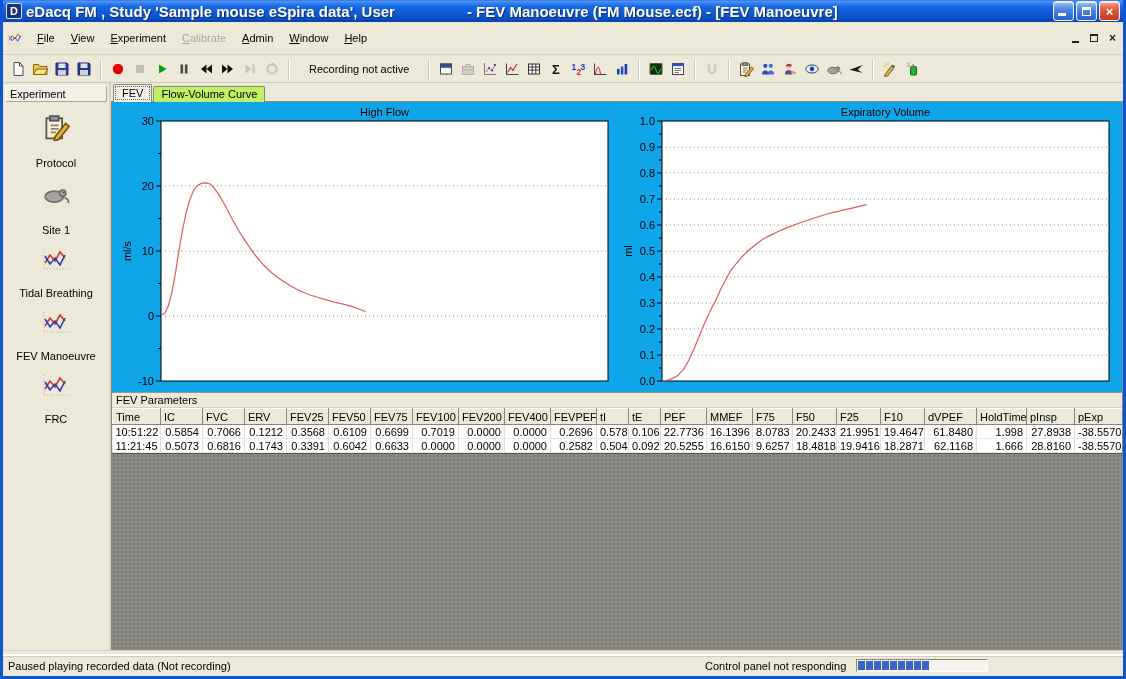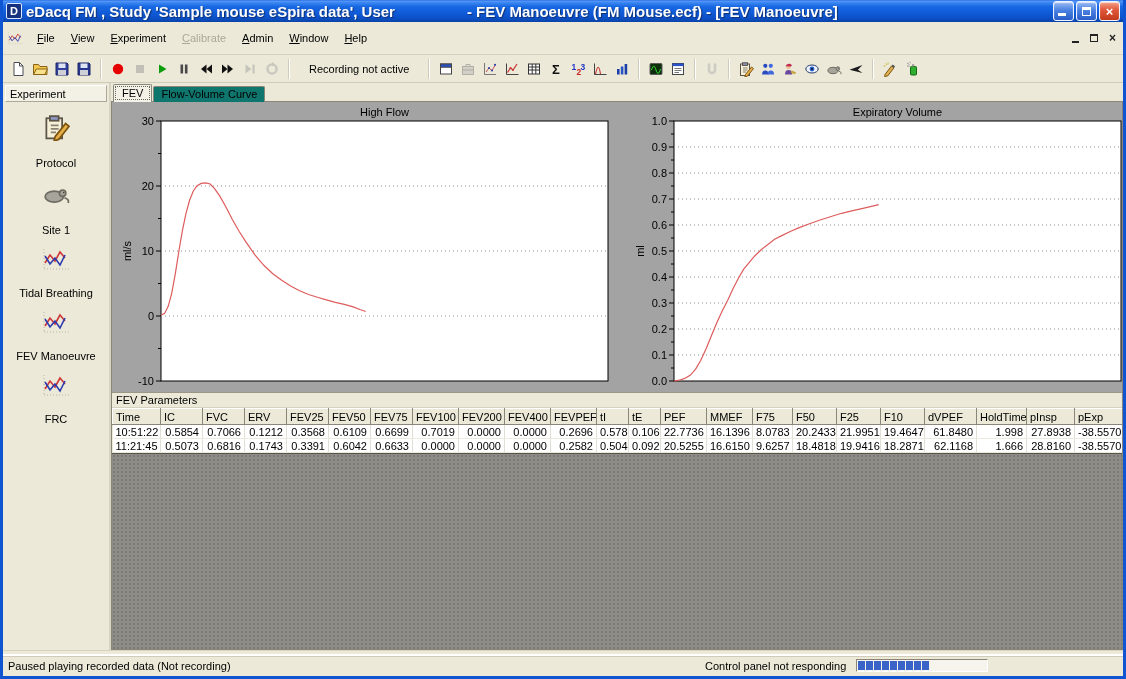--- a/index.html
+++ b/index.html
@@ -51,25 +51,25 @@
   .sb-fields{border:1px solid #fff;border-top-color:#cfcbbb;border-left-color:#cfcbbb;padding:3px 5px 5px 5px;}
   .sb-field-label{margin:3px 0 2px 0;}
   .sb-input{width:100%;height:26px;border:1px solid #7b7b73;border-bottom-color:#fff;border-right-color:#fff;
     background:#fff;font-family:"Liberation Sans",sans-serif;font-size:11px;padding:1px 3px;}
   .sb-shortcuts{margin-top:8px;display:flex;flex-direction:column;align-items:center;gap:11px;}
   .sb-shortcut{display:flex;flex-direction:column;align-items:center;cursor:default;}
   .sb-shortcut .lbl{margin-top:14px;text-align:right;}
   
   .main{flex:1;display:flex;flex-direction:column;overflow:hidden;background:#ece9d8;padding-top:1px;}
   .tabs{height:17px;flex:0 0 17px;display:flex;align-items:flex-end;padding-left:2px;}
-  .tab{background:#0f766e;border:1px solid #8a867a;border-bottom:none;border-radius:2px 2px 0 0;
+  .tab{background:#bef264;border:1px solid #8a867a;border-bottom:none;border-radius:2px 2px 0 0;
     padding:1px 7px 2px 7px;margin-right:1px;position:relative;top:1px;}
   .tab.active{background:#f4f2e7;padding:2px 8px 3px 8px;z-index:2;outline:1px dotted #666;outline-offset:-3px;}
   .doc{flex:1;display:flex;flex-direction:column;border:1px solid #8a867a;background:#f0eee1;overflow:hidden;}
-  .charts{flex:0 0 290px;display:flex;gap:16px;padding:3px 4px 4px 4px;background:#a3a3a3;}
+  .charts{flex:0 0 290px;display:flex;gap:4px;padding:3px 4px 4px 4px;background:#0ea5e9;}
   .chart-block{width:497px;position:relative;}
   .chart-block svg{display:block;font-family:"Liberation Sans",sans-serif;font-size:11px;}
   
   .table-area{background:#ece9d8;border-top:1px solid #9a9787;border-bottom:1px solid #55534a;}
   .tbl-title{height:15px;display:flex;align-items:center;padding-left:4px;background:#ece9d8;border-bottom:1px solid #d6d2c2;}
   table.fev{border-collapse:collapse;table-layout:fixed;width:1010px;}
   table.fev th{background:#ece9d8;font-weight:normal;text-align:left;padding:0 3px;height:16px;
     border:1px solid;border-color:#fff #8a867a #8a867a #fff;white-space:nowrap;overflow:hidden;}
   table.fev td{background:#fff;text-align:right;padding:0 3px;height:14px;
     border-right:1px solid #e2e0d4;border-bottom:1px solid #eceadf;white-space:nowrap;overflow:hidden;}

